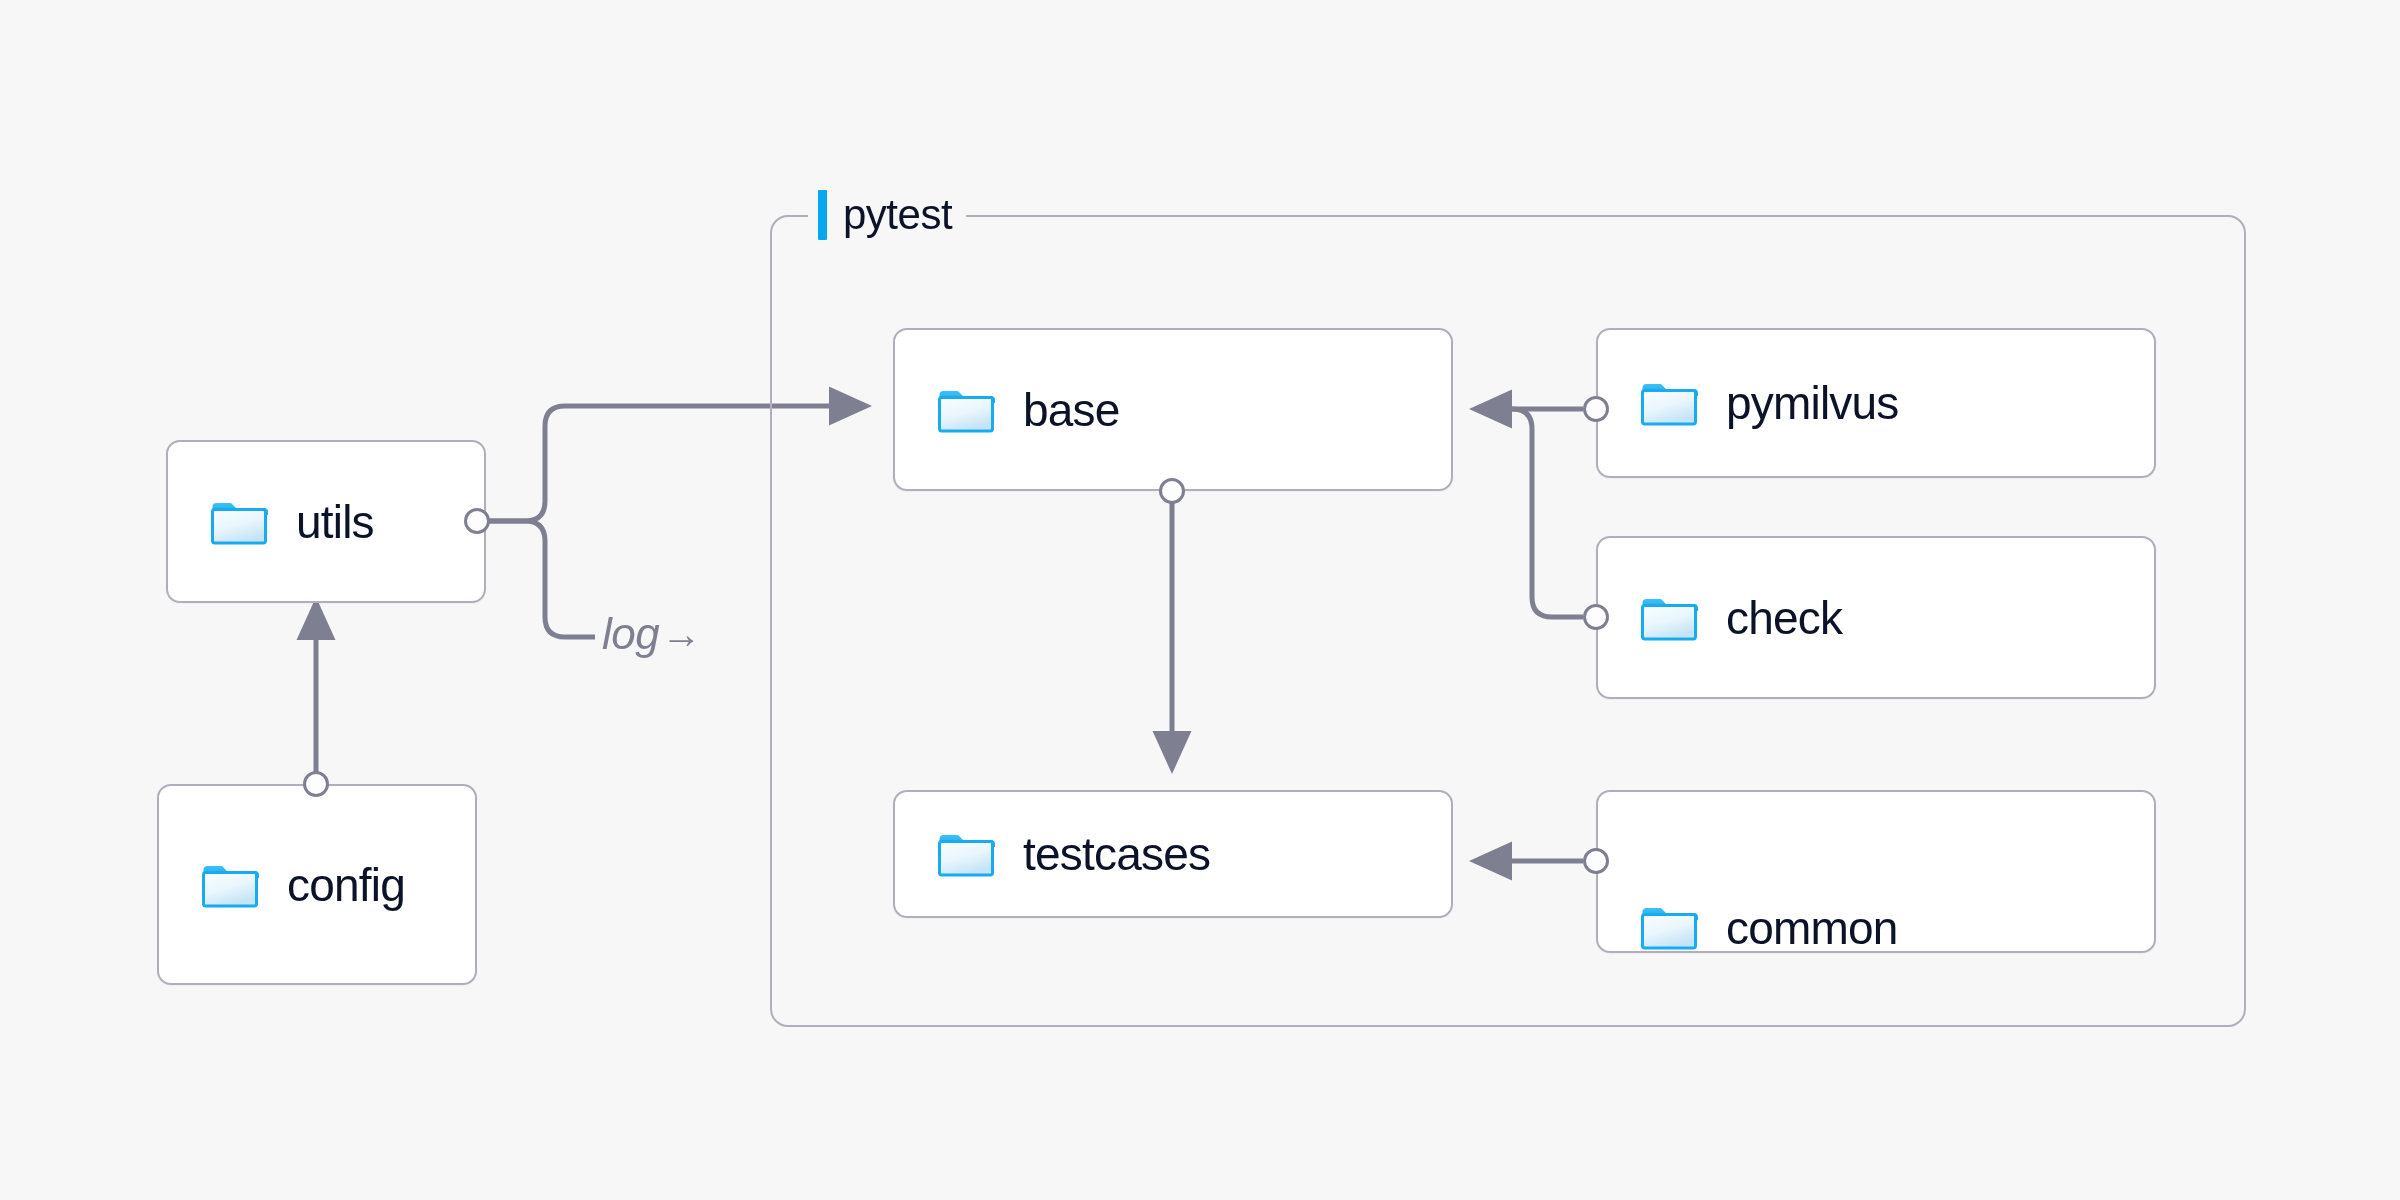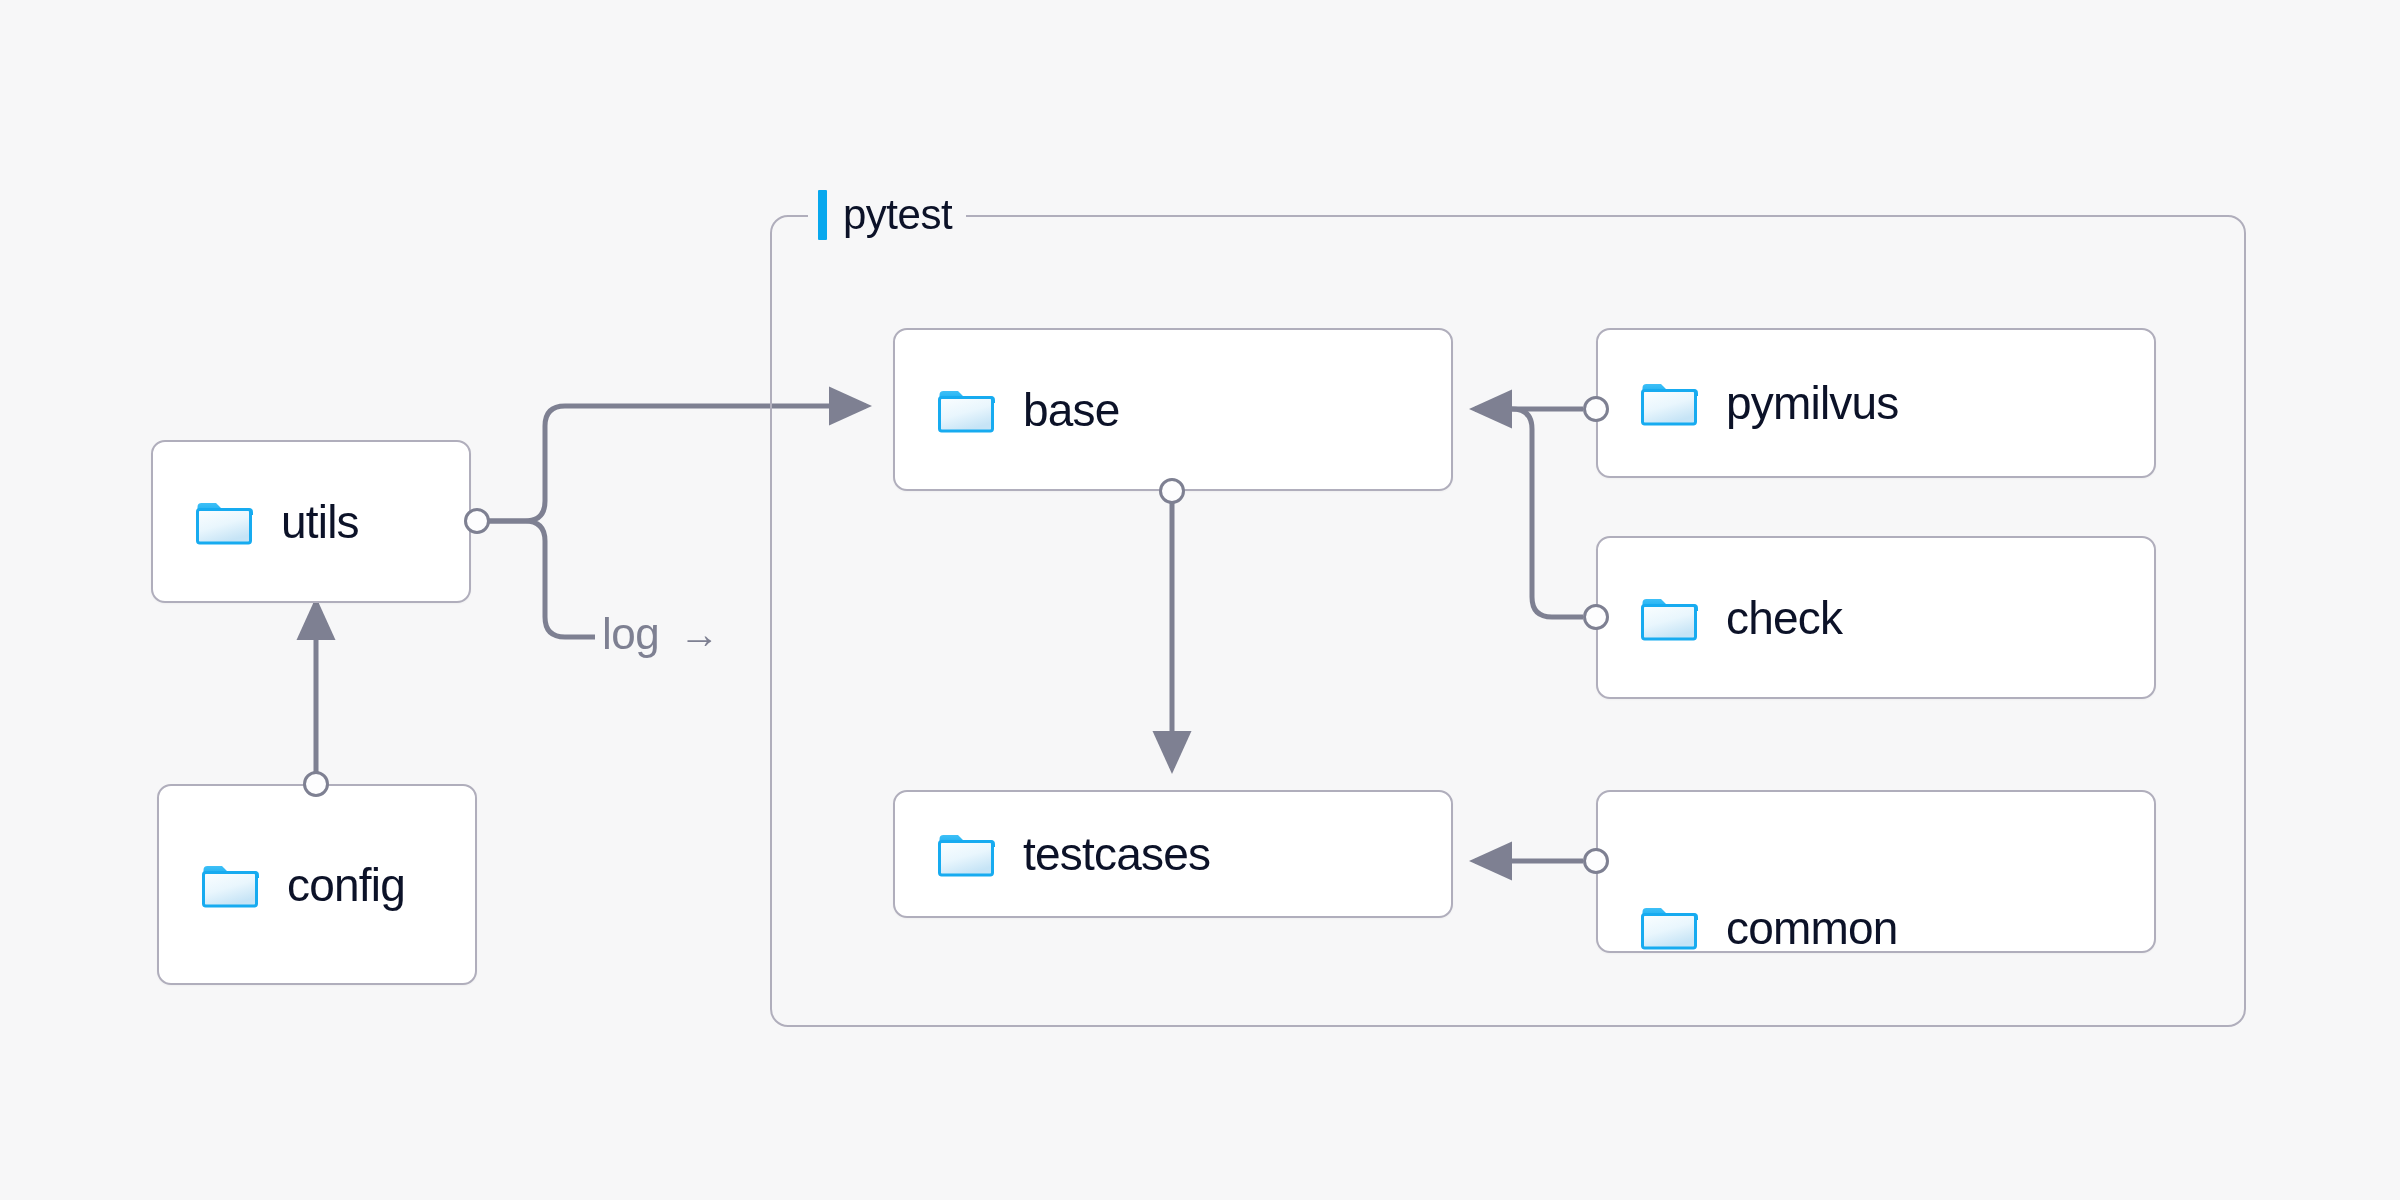--- a/index.html
+++ b/index.html
@@ -94,26 +94,27 @@
     background: #fdfdfe;
     border: 3px solid #7e8092;
     box-sizing: border-box;
   }
 
   
   .edge-label {
     position: absolute;
     display: flex;
     align-items: center;
-    gap: 20px;
+    gap: 2px;
     color: #7e8092;
     font-size: 44px;
     letter-spacing: -0.5px;
     line-height: 1;
     white-space: nowrap;
+    font-style: italic;
   }
   .edge-label-arrow {
     font-size: 40px;
     color: #7e8092;
     line-height: 1;
   }
 </style>
 </head>
 <body>
 
@@ -163,21 +164,21 @@
       <path d="M1583,861 L1475,861" fill="none" stroke="#7e8092" stroke-width="5" marker-end="url(#arrowhead)"></path>
     </g>
   </svg>
 
   <div class="group-box" style="left:770px; top:215px; width:1476px; height:812px;"></div>
   <div class="group-label" style="left:808px; top:190px;">
     <span class="group-bar"></span>
     <span class="group-label-text">pytest</span>
   </div>
 
-  <div class="node" style="left:151px; top:440px; width:320px; height:163px;">
+  <div class="node" style="left:166px; top:440px; width:320px; height:163px;">
     <svg class="folder-icon" viewBox="0 0 58 48">
       <path d="M2.5,9 a4,4 0 0 1 4,-4 h14.5 l5,5 h28 a4,4 0 0 1 4,4 v3 h-55.5 z" fill="url(#folderTabGrad)"></path>
       <rect x="2.5" y="11.5" width="53" height="33.5" rx="2.2" fill="url(#folderGrad)" stroke="#17abf0" stroke-width="3"></rect>
     </svg>
     <span class="node-label">utils</span>
   </div>
   <div class="port" style="left:464px; top:508px;"></div>
 
   <div class="node" style="left:157px; top:784px; width:320px; height:201px;">
     <svg class="folder-icon" viewBox="0 0 58 48">

